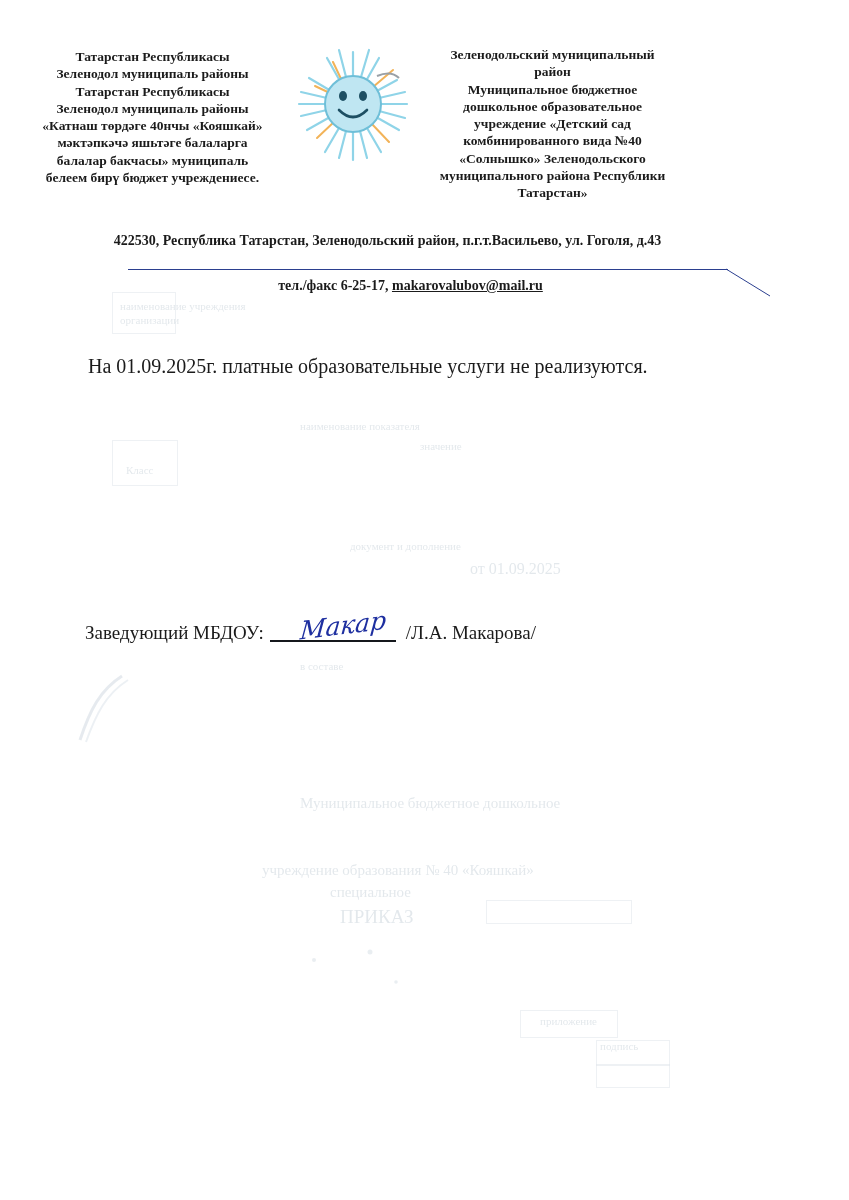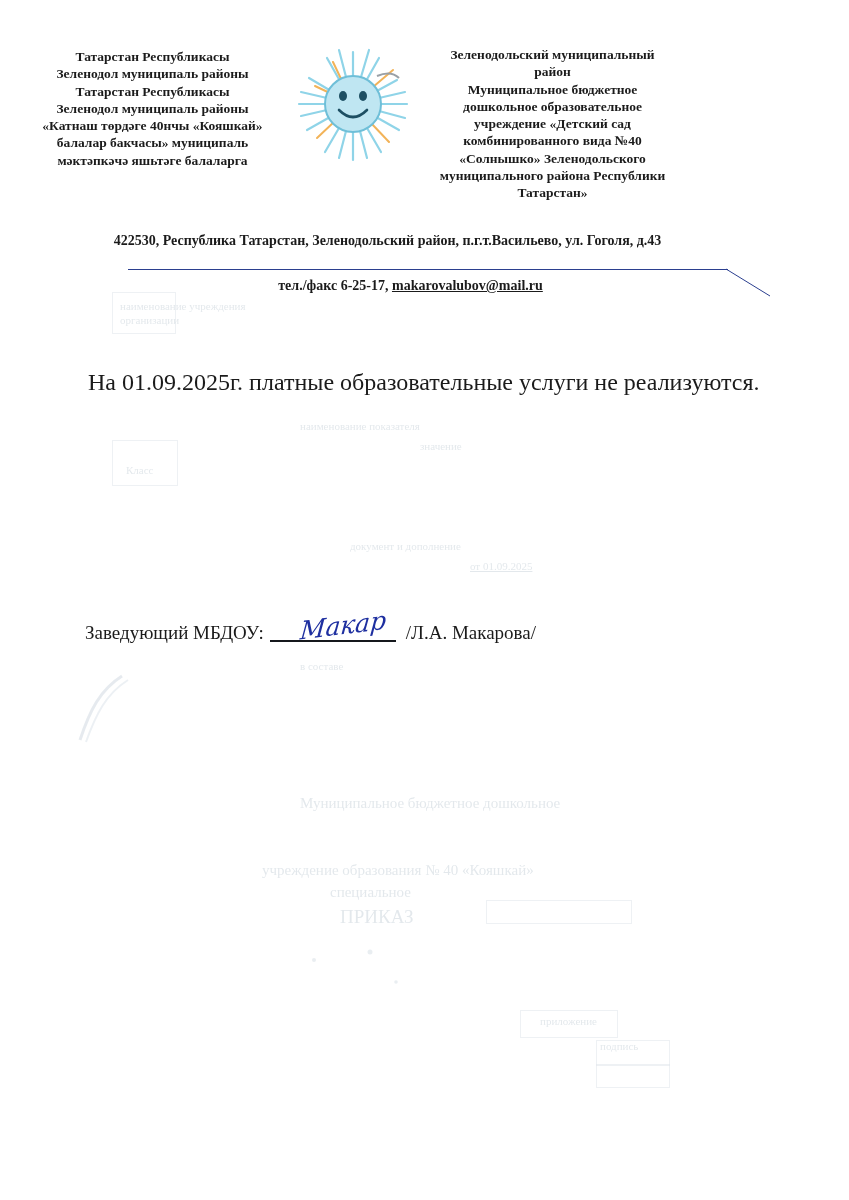--- a/index.html
+++ b/index.html
@@ -99,22 +99,22 @@
     font-size: 14px;
   }
   .phone-line .mail {
     text-decoration: underline;
   }
 
   
   .body-text {
     position: absolute;
     left: 88px;
-    top: 367px;
-    font-size: 24px;
+    top: 353px;
+    font-size: 20px;
     line-height: 1.3;
   }
 
   .sign-row {
     position: absolute;
     left: 85px;
     top: 590px;
     font-size: 19px;
     display: flex;
     align-items: flex-end;
@@ -173,36 +173,37 @@
       <div class="ghost" style="left: 300px; top: 795px; font-size: 15px;">Муниципальное бюджетное дошкольное</div>
       <div class="ghost" style="left: 262px; top: 862px; font-size: 15px;">учреждение образования № 40 «Кояшкай»</div>
       <div class="ghost" style="left: 330px; top: 884px; font-size: 15px;">специальное</div>
       <div class="ghost" style="left: 340px; top: 906px; font-size: 19px;">ПРИКАЗ</div>
       <div class="ghost" style="left: 120px; top: 300px; font-size: 11px;">наименование учреждения</div>
       <div class="ghost" style="left: 120px; top: 314px; font-size: 11px;">организации</div>
       <div class="ghost" style="left: 126px; top: 464px; font-size: 11px;">Класс</div>
       <div class="ghost" style="left: 300px; top: 420px; font-size: 11px;">наименование показателя</div>
       <div class="ghost" style="left: 420px; top: 440px; font-size: 11px;">значение</div>
       <div class="ghost" style="left: 350px; top: 540px; font-size: 11px;">документ и дополнение</div>
-      <div class="ghost" style="left: 470px; top: 560px; font-size: 11px; text-decoration: underline;">от 01.09.2025</div>
+      <div class="ghost" style="left: 470px; top: 560px; font-size: 16px;">от 01.09.2025</div>
       <div class="ghost" style="left: 300px; top: 660px; font-size: 11px;">в составе</div>
       <div class="ghost" style="left: 540px; top: 1015px; font-size: 11px;">приложение</div>
       <div class="ghost" style="left: 600px; top: 1040px; font-size: 11px;">подпись</div>
     </div>
 
   <div class="letterhead">
 
     <div class="head-col left">
       <div>Татарстан Республикасы</div>
       <div>Зеленодол муниципаль районы</div>
       <div>Татарстан Республикасы</div>
       <div>Зеленодол муниципаль районы</div>
       <div>«Катнаш төрдәге 40нчы «Кояшкай»</div>
+      <div>мәктәпкәчә яшьтәге балаларга</div>
       <div>балалар бакчасы» муниципаль</div>
-      <div>мәктәпкәчә яшьтәге балаларга</div>
+      <div>белеем бирү бюджет учреждениесе.</div>
     </div>
 
     <div class="head-logo">
       <svg width="120" height="120" viewBox="0 0 120 120">
         <g stroke="#8fd4e8" stroke-width="2.2" fill="none" stroke-linecap="round">
           <line x1="60" y1="58" x2="60" y2="6"></line>
           <line x1="60" y1="58" x2="86" y2="12"></line>
           <line x1="60" y1="58" x2="104" y2="34"></line>
           <line x1="60" y1="58" x2="114" y2="58"></line>
           <line x1="60" y1="58" x2="106" y2="84"></line>

